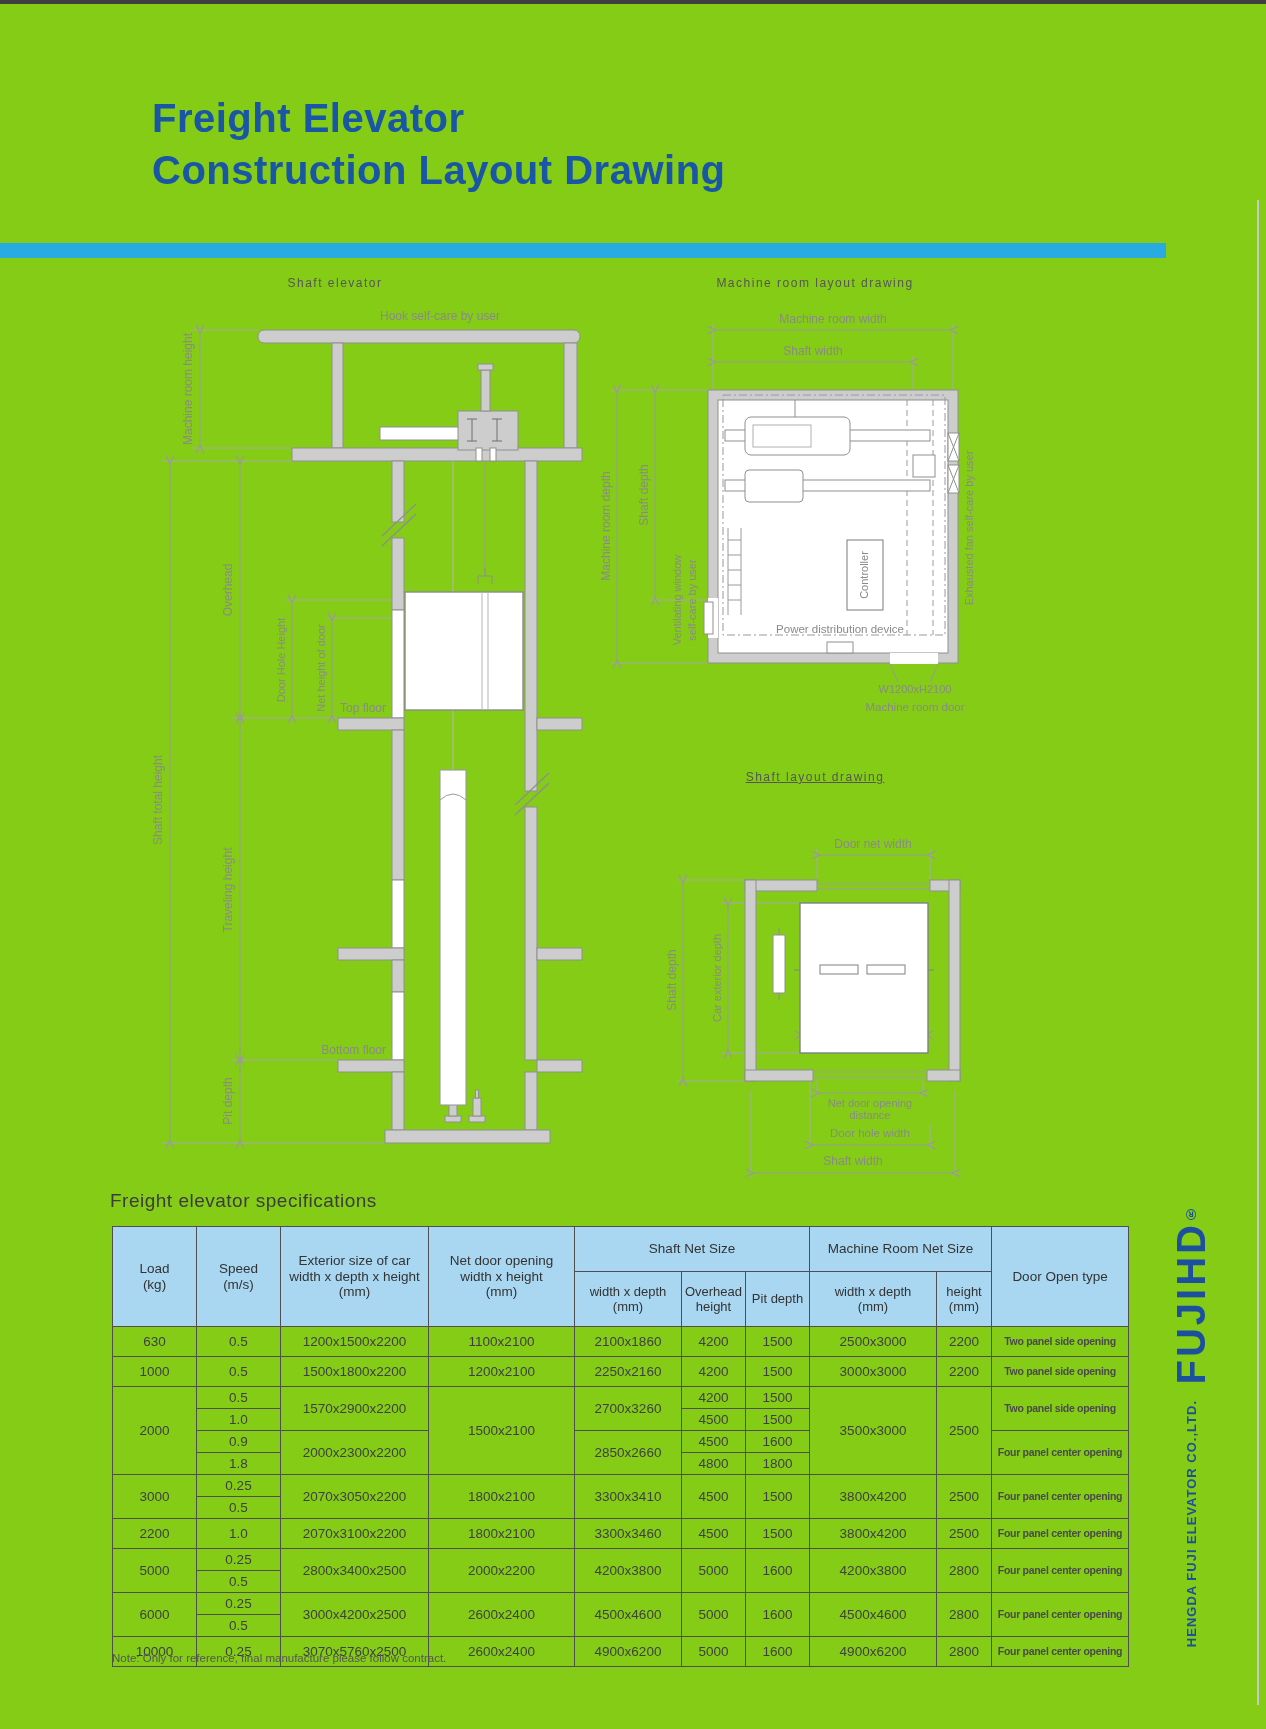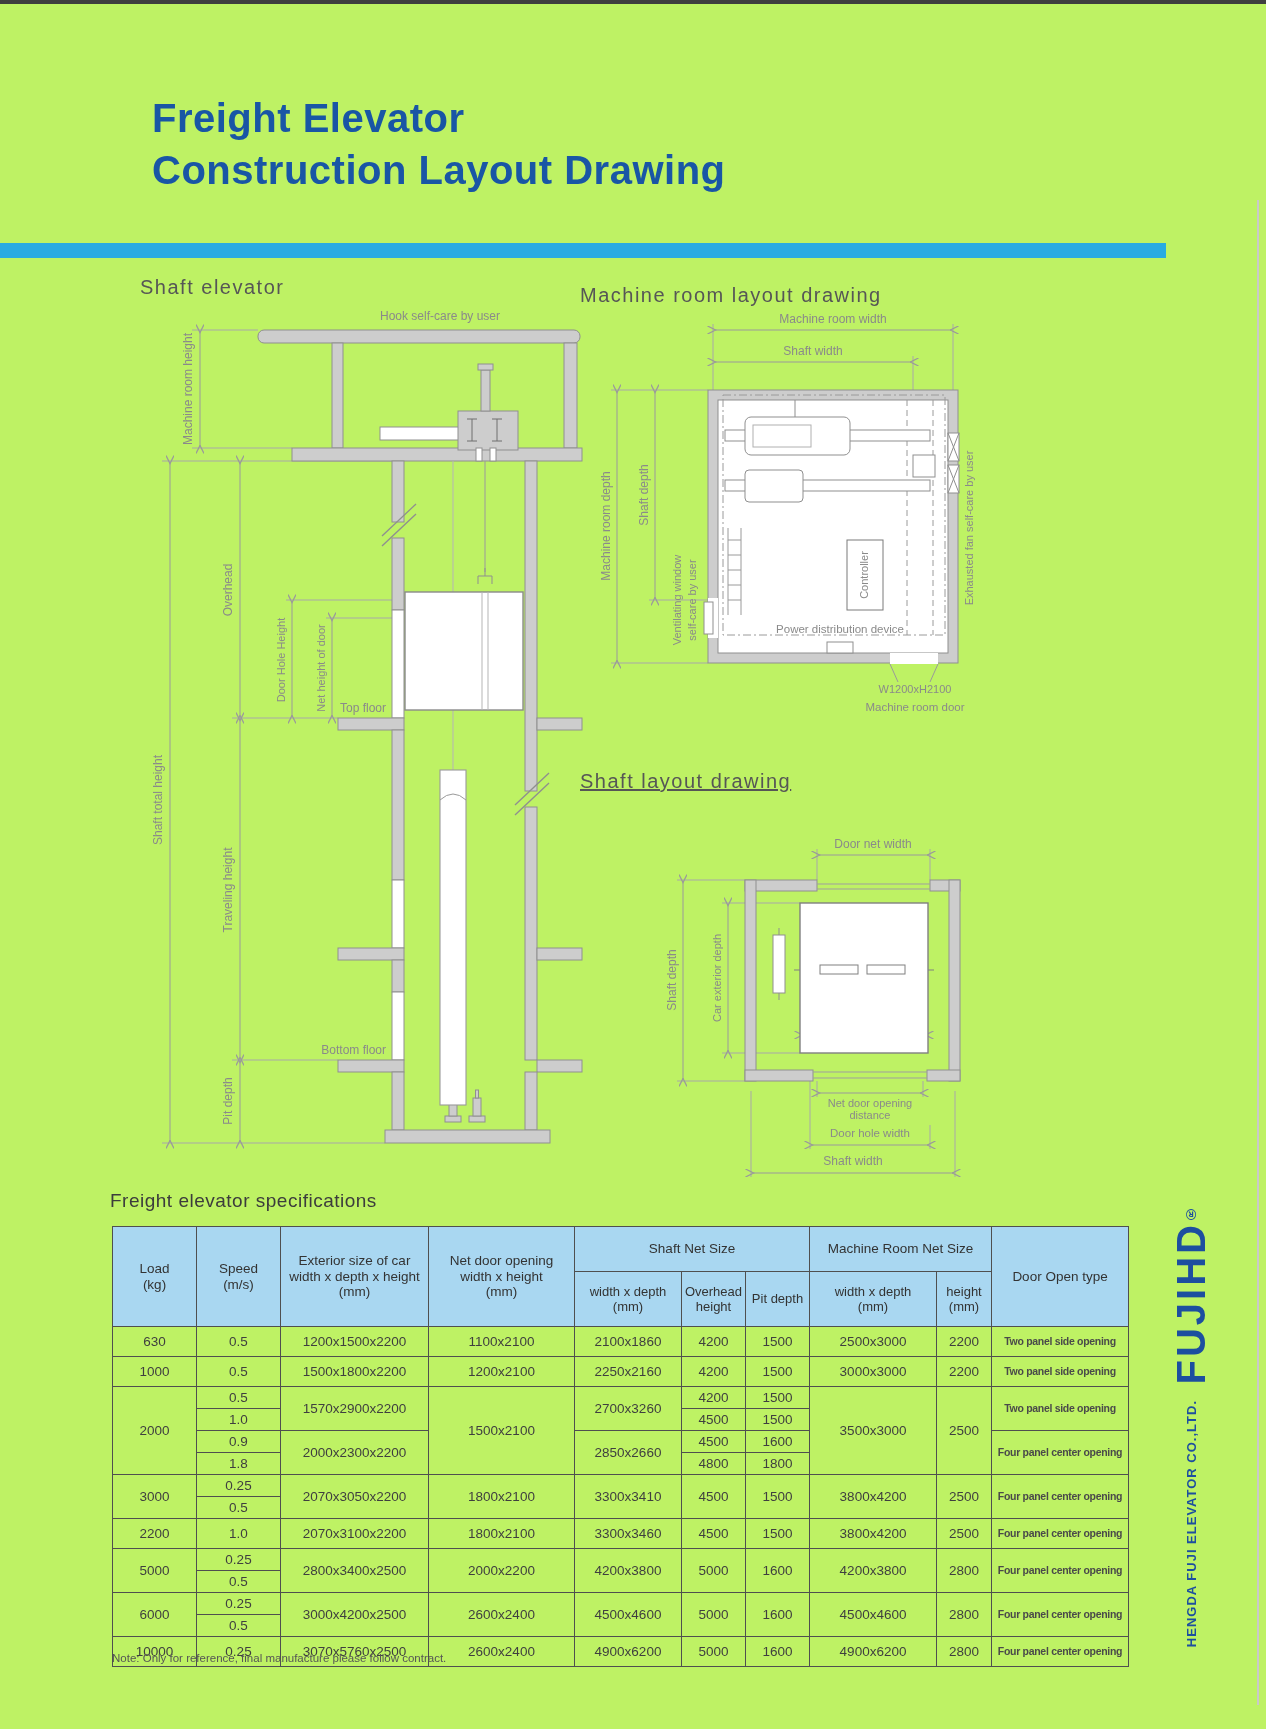--- a/index.html
+++ b/index.html
@@ -1,23 +1,23 @@
 <!DOCTYPE html>
 <html style="--accent: #29abe2; --title: #1956a5; --logo: #1d4f9f; --thbg: #a9d7f1;"><head>
 <meta charset="utf-8">
 <style>
   html,body{margin:0;padding:0;background:#ddd;}
-  .page{position:relative;width:1266px;height:1729px;background:#bef264;overflow:hidden;
+  .page{position:relative;width:1266px;height:1729px;background:#84cc16;overflow:hidden;
         font-family:"Liberation Sans",sans-serif;}
   .topstrip{position:absolute;left:0;top:0;width:100%;height:4px;background:#3f3f3f;}
   .title{position:absolute;left:152px;top:92px;font-size:40px;line-height:1.3;font-weight:bold;
          color:var(--title,#1956a5);letter-spacing:0.5px;white-space:pre-line;}
   .accentbar{position:absolute;left:0;top:243px;width:1166px;height:15px;background:var(--accent,#29abe2);}
   .rightrule{position:absolute;left:1257px;top:200px;width:2px;height:1505px;background:#c9c9c9;}
-  .dtitle{position:absolute;font-size:20px;color:#565656;letter-spacing:1.5px;text-align:left;}
+  .dtitle{position:absolute;font-size:12px;color:#565656;letter-spacing:1.5px;text-align:center;}
   .dwg{position:absolute;}
   svg text{font-family:"Liberation Sans",sans-serif;fill:#8a8a8a;}
   .spec-heading{position:absolute;left:110px;top:1190px;font-size:19px;color:#3c3c3c;letter-spacing:0.5px;}
   .tablewrap{position:absolute;left:112px;top:1226px;}
   table{border-collapse:collapse;table-layout:fixed;width:1016px;}
   th,td{border:1px solid #4f4f4f;text-align:center;vertical-align:middle;color:#3f3f3f;
         padding:0 2px;line-height:1.18;overflow:hidden;}
   thead th{background:var(--thbg,#a9d7f1);font-weight:400;font-size:13.5px;white-space:pre-line;color:#333;}
   thead tr:first-child th{height:44px;}
   thead tr:last-child th{height:54px;font-size:13px;}
@@ -142,21 +142,21 @@
     </g>
 
     <g stroke="#8f8f8f" stroke-width="1.3">
       <line x1="242" y1="246" x2="276" y2="214"></line>
       <line x1="242" y1="236" x2="276" y2="204"></line>
       <line x1="375" y1="515" x2="409" y2="483"></line>
       <line x1="375" y1="505" x2="409" y2="473"></line>
     </g>
   </svg>
 
-  <div class="dtitle" style="left:580px;top:276px;width:470px;margin-top:8px;">Machine room layout drawing</div>
+  <div class="dtitle" style="left:580px;top:276px;width:470px;">Machine room layout drawing</div>
 
   <svg class="dwg" style="left:595px;top:300px;" width="480" height="430" viewBox="0 0 480 430">
     <defs>
       <marker id="ar2" viewBox="0 0 10 8" refX="1.5" refY="4" markerWidth="10" markerHeight="8" orient="auto-start-reverse">
         <path d="M9 0 L1 4 L9 8" fill="none" stroke="#9a9a9a" stroke-width="1.3"></path>
       </marker>
     </defs>
 
     <g stroke="#a8a8a8" stroke-width="1" fill="none">
       <line x1="118" y1="90" x2="118" y2="24"></line>

